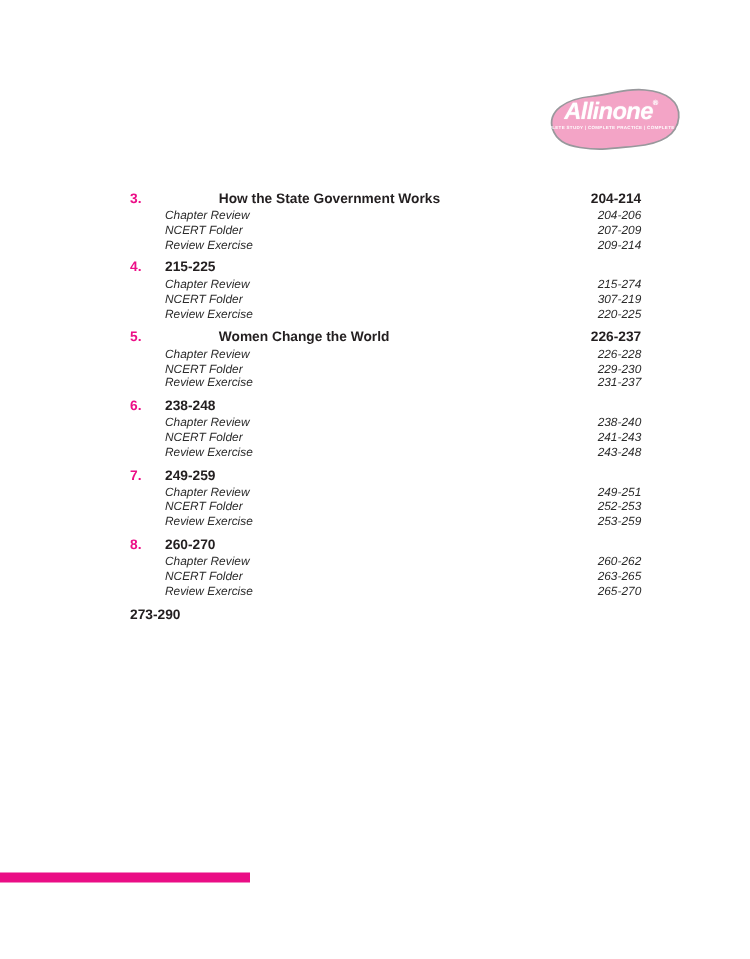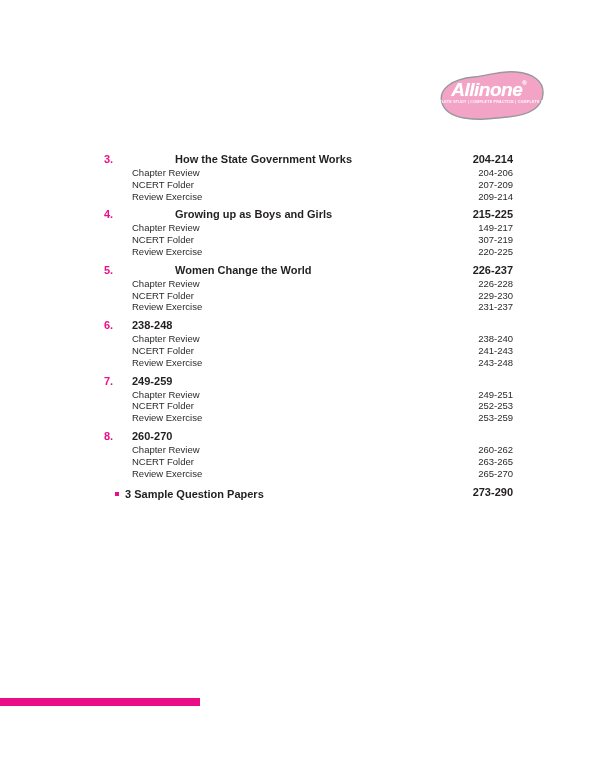--- a/index.html
+++ b/index.html
@@ -88,20 +88,21 @@
   .ch-title { flex: 1 1 auto; color: #231f20; margin-left: 43px; }
   .ch-pages { flex: 0 0 auto; text-align: right; color: #231f20; }
 
   .sub-row {
     display: flex;
     align-items: flex-start;
     padding-left: 28px;
     line-height: 11.8px;
     font-size: 9.5px;
     font-weight: normal;
+    font-style: italic;
   }
   .sub-label { flex: 1 1 auto; color: #2b2b2b; }
   .sub-pages { flex: 0 0 auto; text-align: right; color: #2b2b2b; }
 
   .sample-row {
     display: flex;
     align-items: baseline;
     margin-top: 6px;
     line-height: 15px;
     font-weight: bold;
@@ -176,27 +177,26 @@
   <div class="sub-row">
     <span class="sub-label">Review Exercise</span>
     <span class="sub-pages">209-214</span>
   </div>
 </div>
   </div>
 
   <div class="ch-block">
     <div class="ch-row">
       <span class="ch-num">4.</span>
-      <span class="ch-title">Growing up as Boys and Girls</span>
       <span class="ch-pages">215-225</span>
     </div>
     <div>
   <div class="sub-row">
     <span class="sub-label">Chapter Review</span>
-    <span class="sub-pages">149-217</span>
+    <span class="sub-pages">215-274</span>
   </div>
 
   <div class="sub-row">
     <span class="sub-label">NCERT Folder</span>
     <span class="sub-pages">307-219</span>
   </div>
 
   <div class="sub-row">
     <span class="sub-label">Review Exercise</span>
     <span class="sub-pages">220-225</span>
@@ -292,22 +292,18 @@
 
   <div class="sub-row">
     <span class="sub-label">Review Exercise</span>
     <span class="sub-pages">265-270</span>
   </div>
 </div>
   </div>
 </div>
 
     <div class="sample-row">
-      <div class="sample-left">
-        <span class="sample-bullet"></span>
-        <span class="sample-title">3 Sample Question Papers</span>
-      </div>
       <div class="sample-pages">273-290</div>
     </div>
   </div>
 
   <div class="bottom-bar"></div>
 </div>
 
 </body></html>

